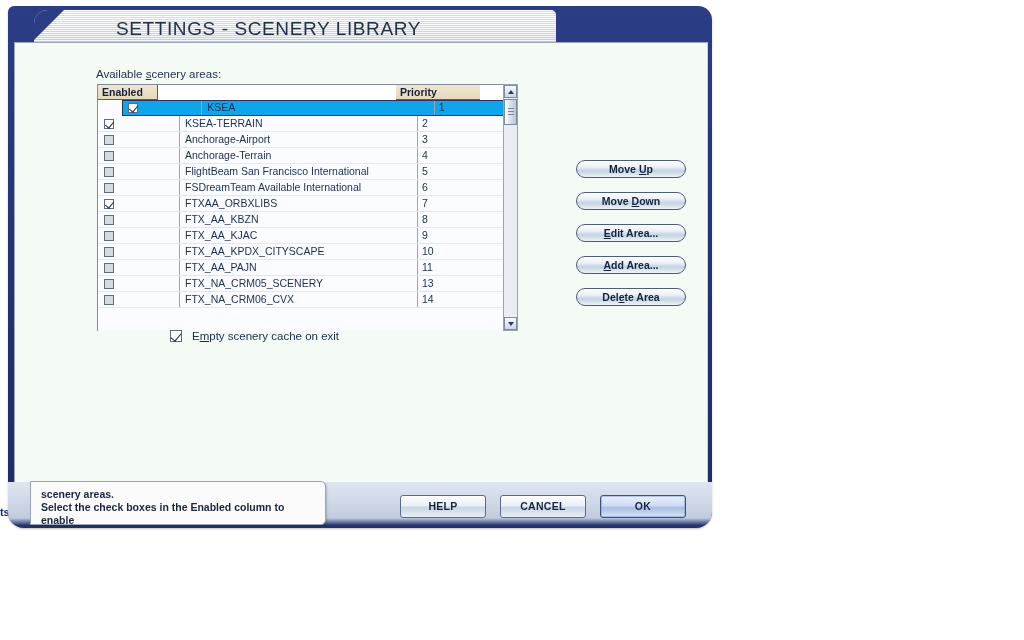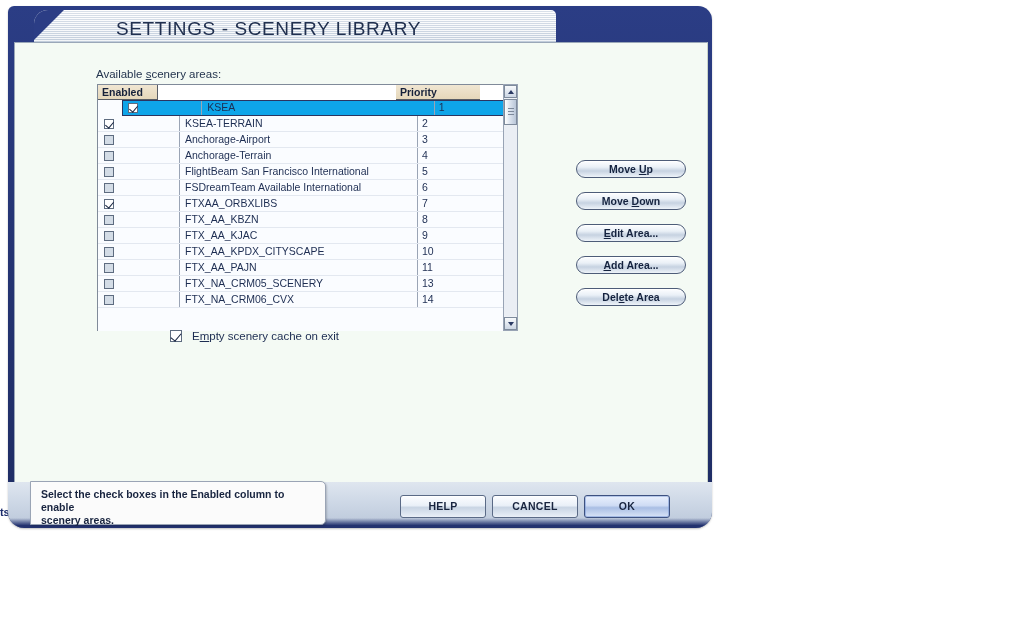--- a/index.html
+++ b/index.html
@@ -364,21 +364,21 @@
     font-weight: bold;
     color: #18243f;
     line-height: 13px;
   }
 
   .btm-btns {
     position: absolute;
     left: 400px;
     top: 495px;
     display: flex;
-    gap: 6px;
+    gap: 14px;
   }
   .bbtn {
     width: 86px;
     height: 23px;
     border-radius: 3px;
     border: 1px solid #5a6a86;
     box-sizing: border-box;
     background: linear-gradient(180deg,#fcfdff 0%, #eaf0f8 45%, #c9d5e4 55%, #e9eff7 100%);
     font-size: 10.5px;
     font-weight: bold;
@@ -538,22 +538,22 @@
     </div>
 
   <div class="opt-row">
     <span class="cbx-lg"></span>
     <span class="opt-label"><span>E</span><span class="mn">m</span><span>pty scenery cache on exit</span></span>
   </div>
 
   <div class="bottom-bar"></div>
 
   <div class="status-box">
+    <div class="status-text">scenery areas.</div>
     <div class="status-text">Select the check boxes in the Enabled column to enable</div>
-    <div class="status-text">scenery areas.</div>
   </div>
 
   <div class="btm-btns" id="btm-btns">
       <div class="bbtn">HELP</div>
       <div class="bbtn">CANCEL</div>
       <div class="bbtn primary">OK</div>
     </div>
 
 </div>
 

